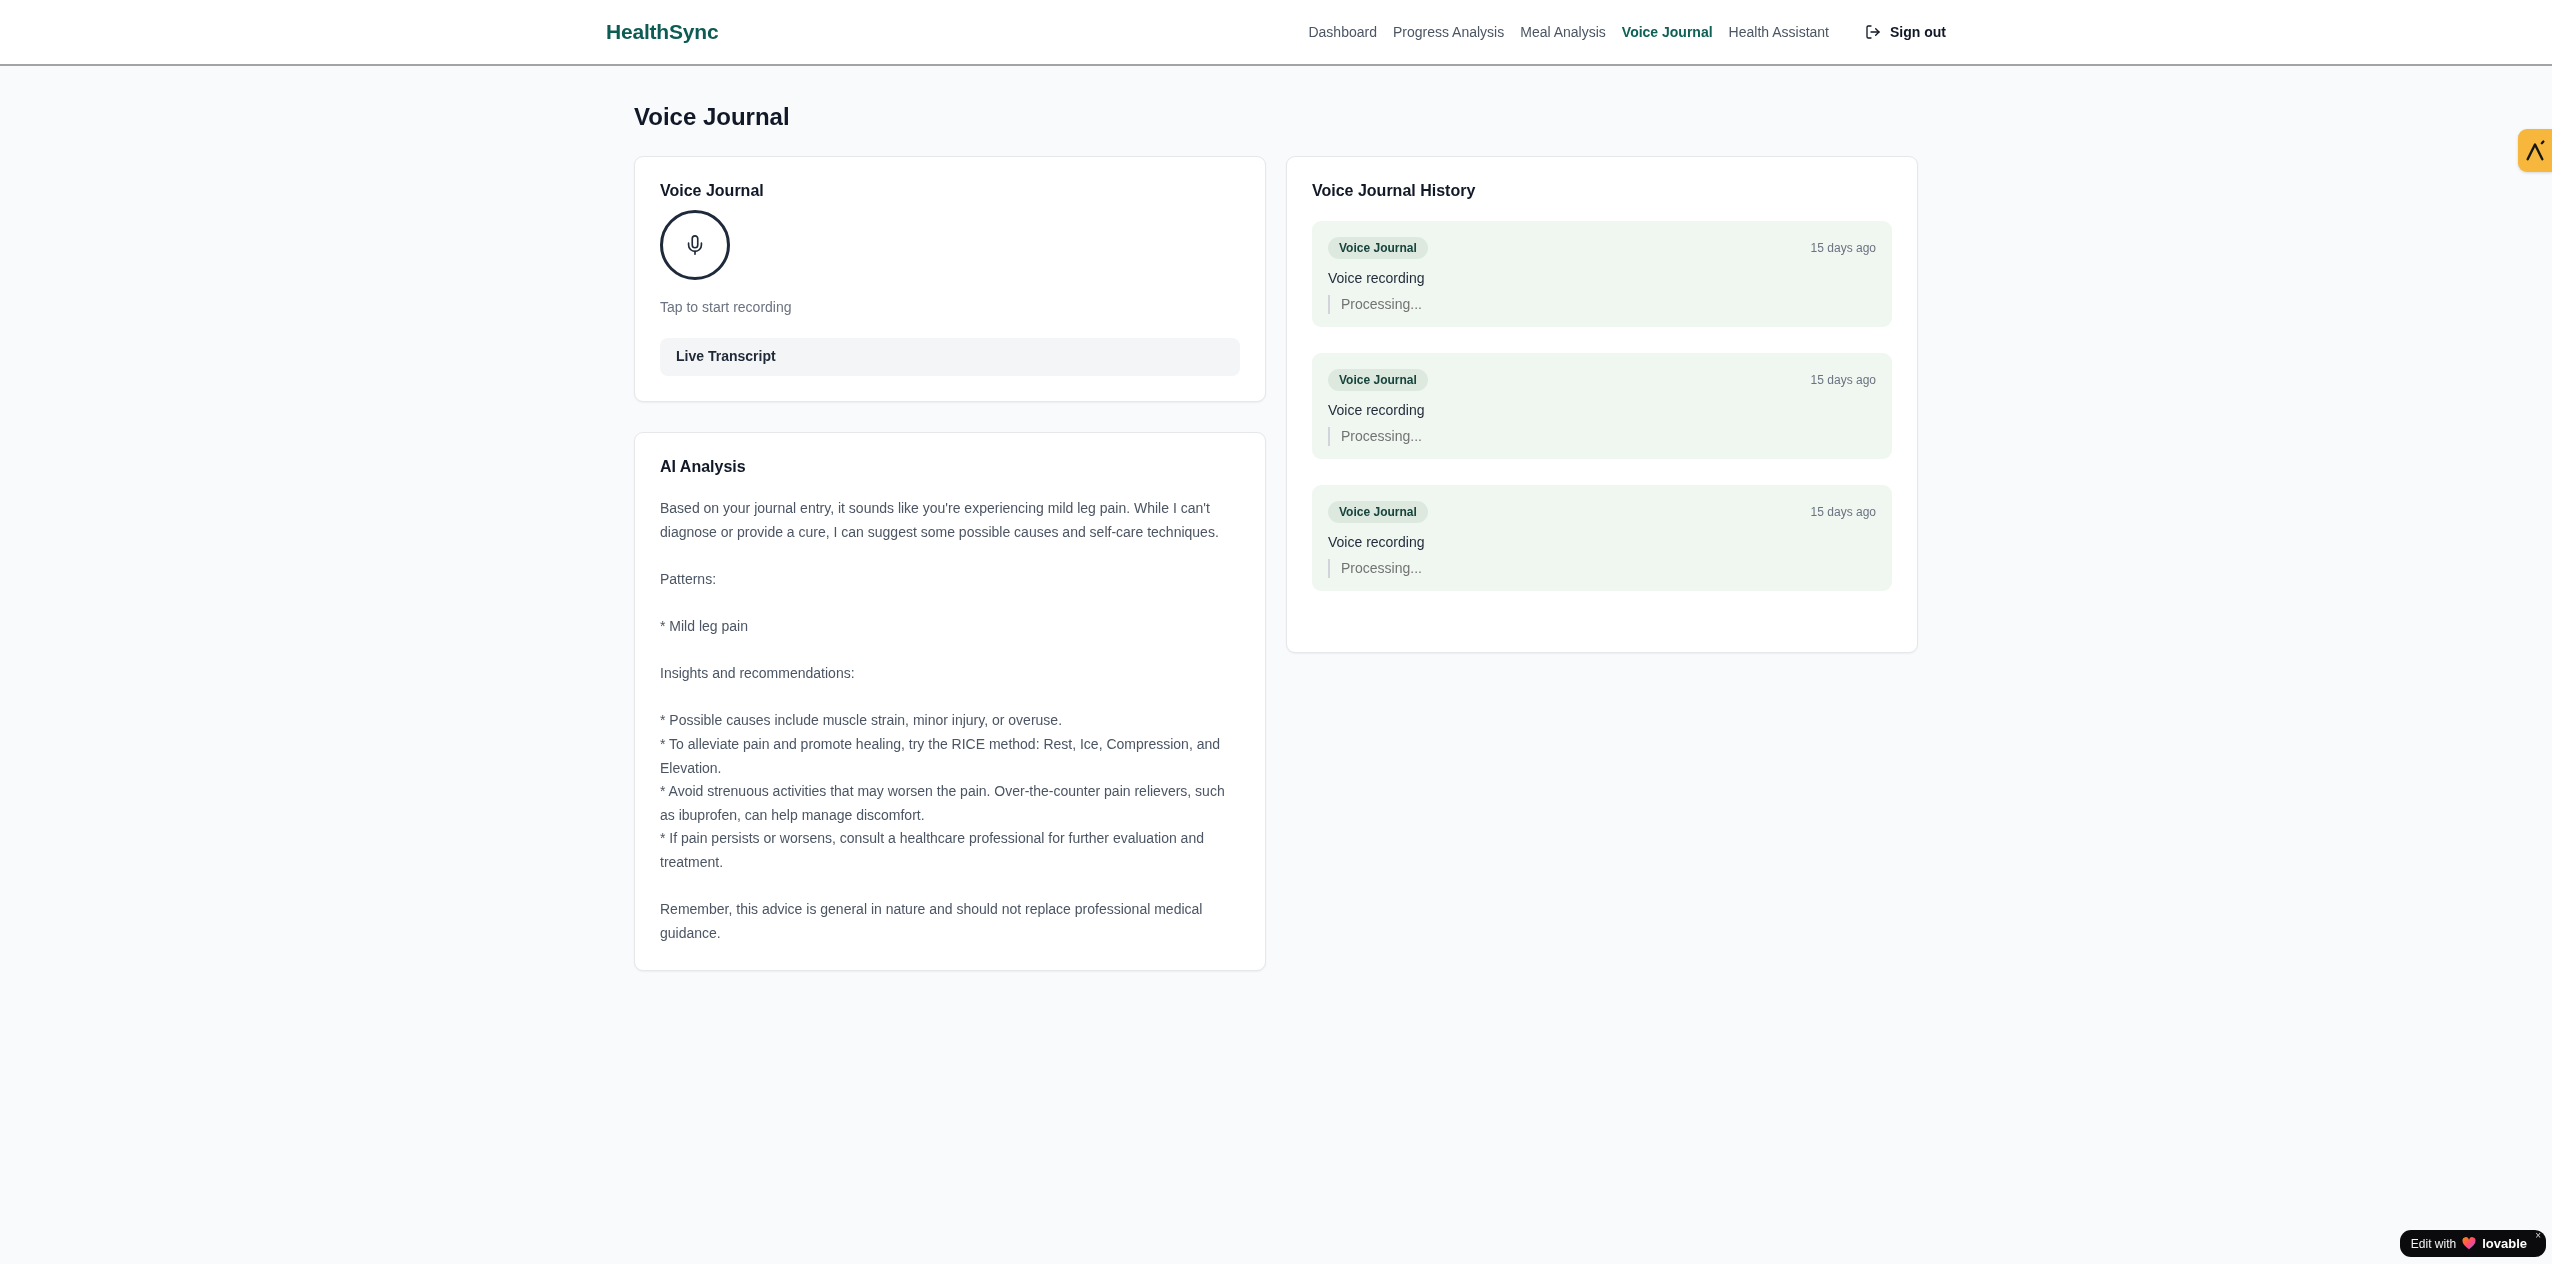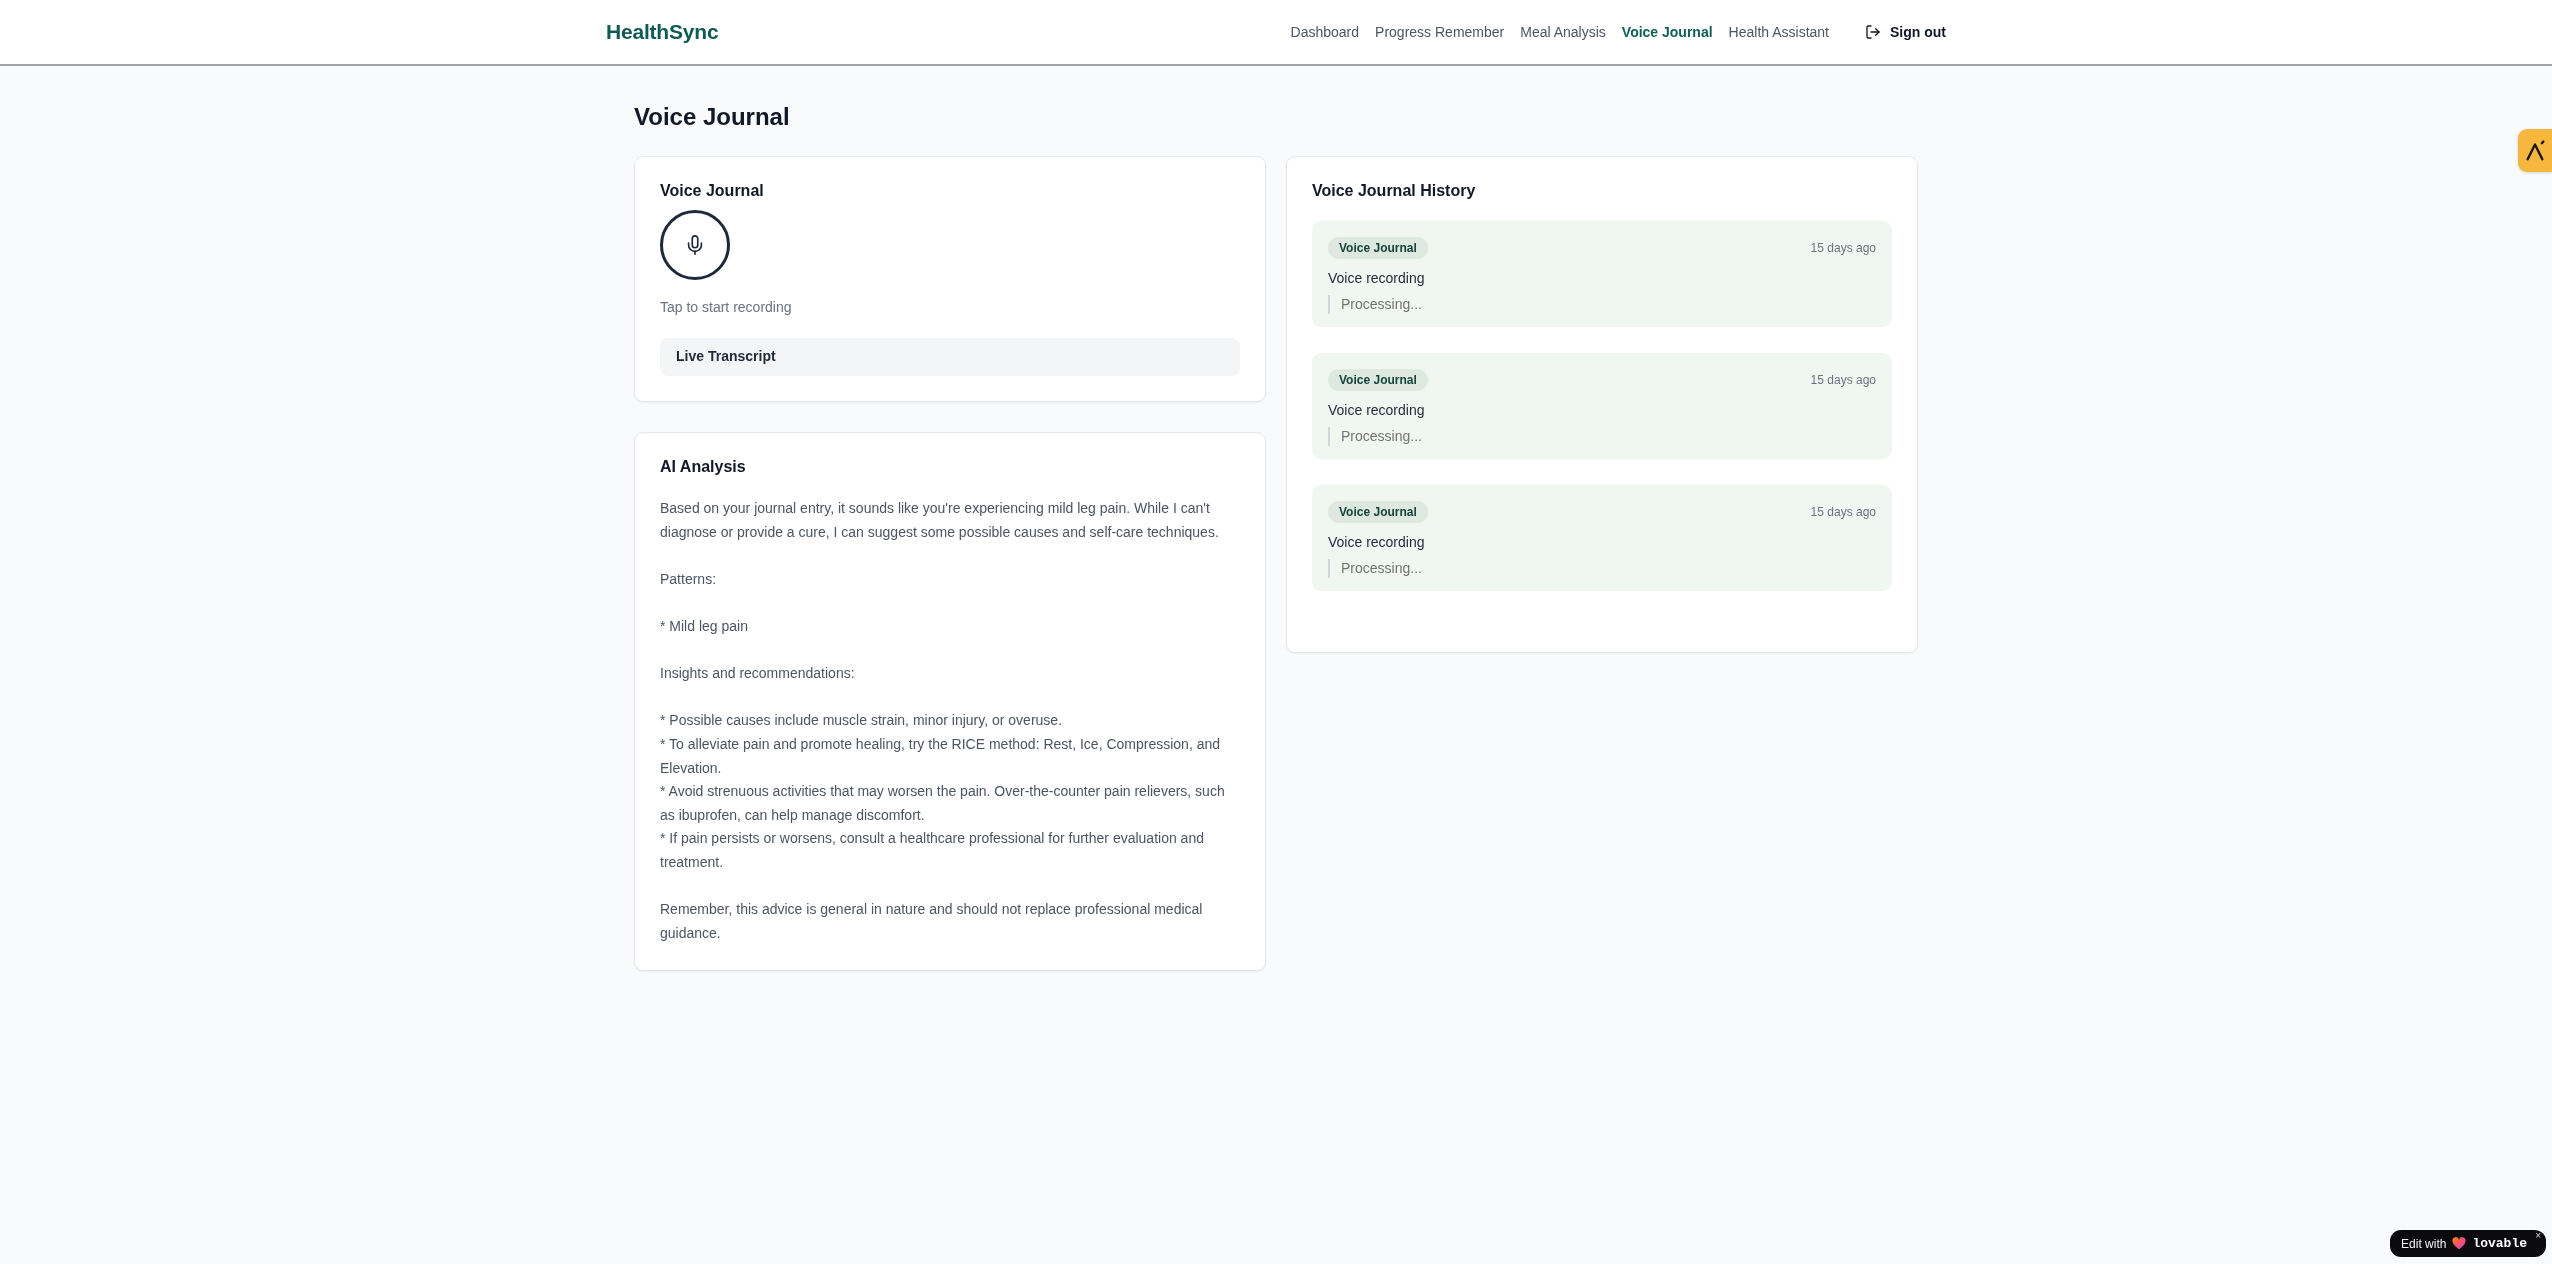--- a/index.html
+++ b/index.html
@@ -155,21 +155,21 @@
     height: 27px;
     background: #0b0b0e;
     border-radius: 11px;
     display: flex;
     align-items: center;
     gap: 6px;
     padding: 0 19px 0 11px;
     cursor: pointer;
   }
   .lovable-pill .prefix { color: #f3f4f6; font-size: 12px; }
-  .lovable-pill .brand { color: #ffffff; font-size: 13px; font-weight: 700; font-family: Liberation Mono, monospace; }
+  .lovable-pill .brand { color: #ffffff; font-size: 13px; font-weight: 700; }
   .lovable-pill .close {
     position: absolute;
     top: 1px; right: 5px;
     color: #d1d5db;
     font-size: 10px;
     line-height: 10px;
     cursor: pointer;
   }
   svg { display: block; }
 </style>
@@ -177,21 +177,21 @@
 <body>
 
 <div class="header">
   <div class="header-inner">
     <div class="logo">HealthSync</div>
     <div class="nav-area">
       <nav class="nav">
 
           <a>Dashboard</a>
 
-          <a>Progress Remember</a>
+          <a>Progress Analysis</a>
 
           <a>Meal Analysis</a>
 
           <a class="active">Voice Journal</a>
 
           <a>Health Assistant</a>
         </nav>
       <div class="signout">
         <span class="icon">
           <svg width="16" height="16" viewBox="0 0 24 24" fill="none" stroke="#111827" stroke-width="2" stroke-linecap="round" stroke-linejoin="round">

